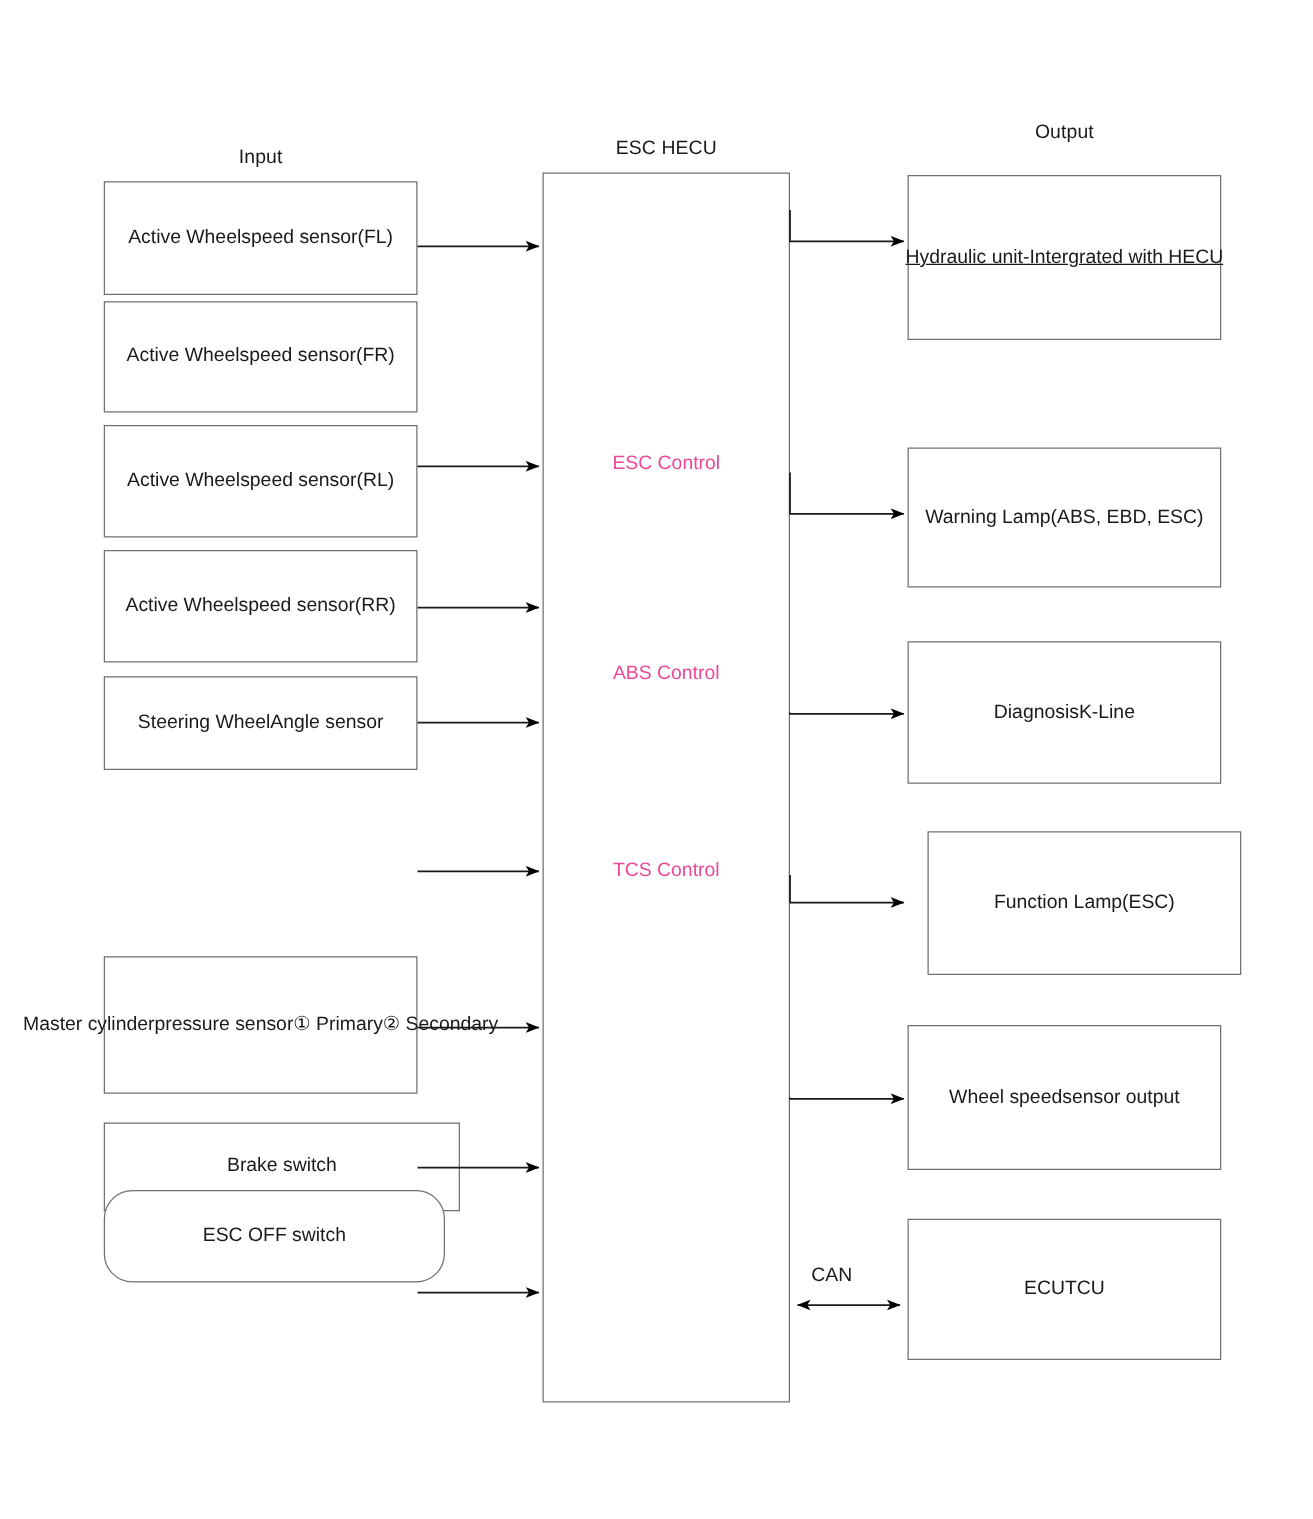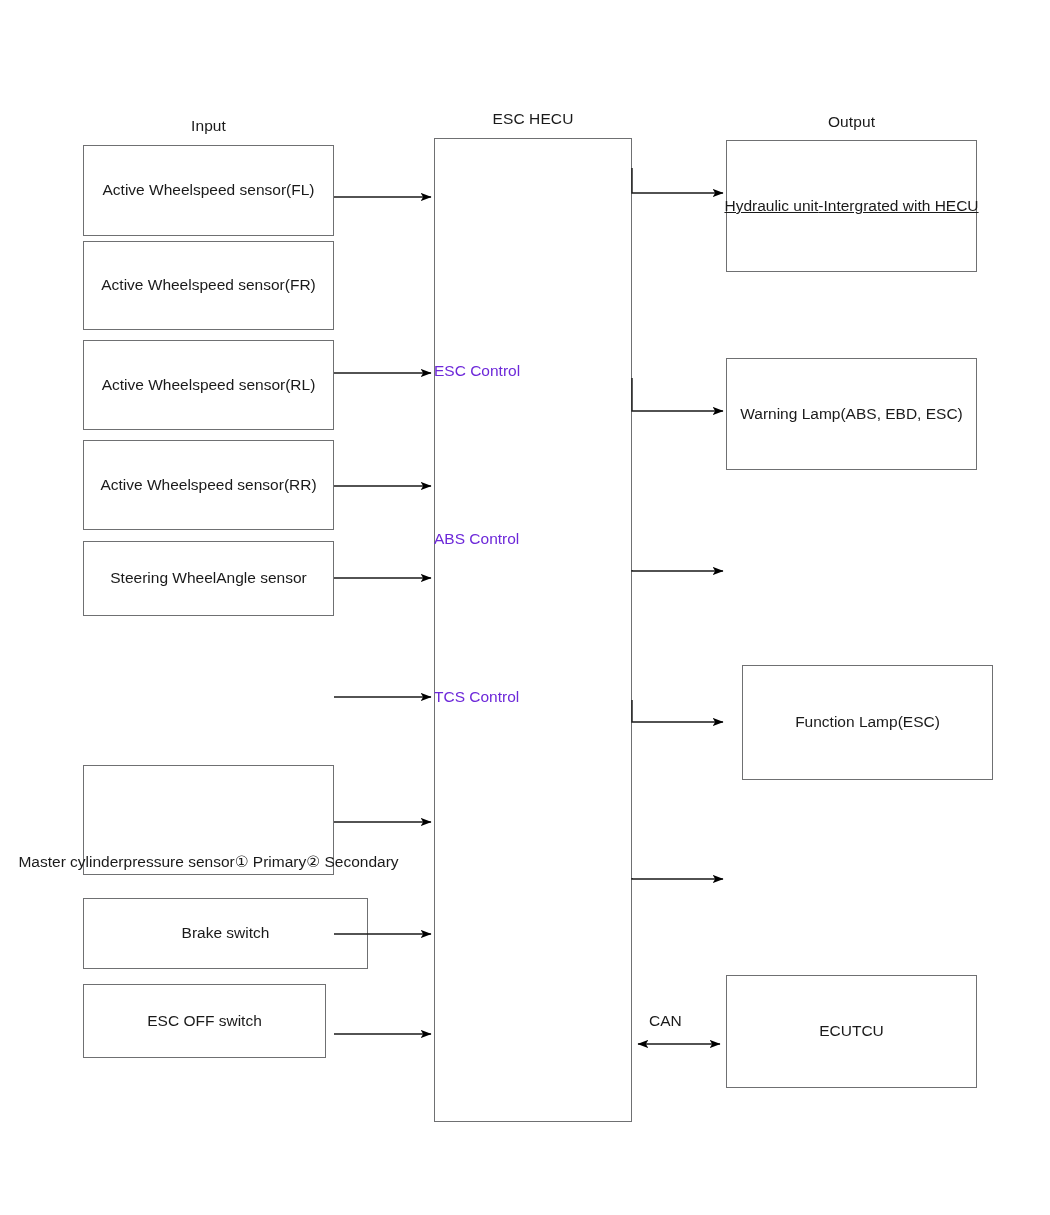--- a/index.html
+++ b/index.html
@@ -9,37 +9,37 @@
   .canvas{position:absolute;left:0;top:0;width:1050px;height:1215px;overflow:hidden;}
   svg.wires{position:absolute;left:0;top:0;width:1050px;height:1215px;pointer-events:none;}
 
   .col-title{position:absolute;font-size:15.5px;color:#1a1a1a;text-align:center;
              white-space:nowrap;letter-spacing:.1px;}
 
   .box{position:absolute;box-sizing:border-box;background:#ffffff;
        border:1.3px solid #6f7072;
        display:flex;align-items:center;justify-content:center;
        font-size:15.5px;line-height:1.95;color:#1a1a1a;text-align:center;}
-  .box.left-text{align-items:flex-end;text-align:left;line-height:1.62;}
+  .box.left-text{align-items:center;text-align:left;line-height:1.62;}
   .box .ln{white-space:nowrap;}
 
   .hecu{position:absolute;box-sizing:border-box;background:#ffffff;
         border:1.3px solid #6f7072;}
-  .hecu-label{position:absolute;font-size:15.5px;color:#6d28d9;white-space:nowrap;
-              }
+  .hecu-label{position:absolute;font-size:15.5px;color:#ec4899;white-space:nowrap;
+              text-align:center;}
   .edge-label{position:absolute;font-size:15.5px;color:#1a1a1a;white-space:nowrap;}
 </style>
 </head>
 <body>
 
 <div class="canvas">
 
   <div class="col-title" style="left:83px;top:117px;width:251px;">Input</div>
   <div class="col-title" style="left:434px;top:110px;width:198px;">ESC HECU</div>
-  <div class="col-title" style="left:726px;top:113px;width:251px;">Output</div>
+  <div class="col-title" style="left:726px;top:97px;width:251px;">Output</div>
 
   <div class="box" style="left:83px;top:145px;width:251px;height:91px;">
     <span class="ln">Active Wheel</span>
     <span class="ln">speed sensor</span>
     <span class="ln">(FL)</span>
   </div>
 
   <div class="box" style="left:83px;top:241px;width:251px;height:89px;">
     <span class="ln">Active Wheel</span>
     <span class="ln">speed sensor</span>
@@ -68,45 +68,53 @@
     <span class="ln">Master cylinder</span>
     <span class="ln">pressure sensor</span>
     <span class="ln">① Primary</span>
     <span class="ln">② Secondary</span>
   </div>
 
   <div class="box" style="left:83px;top:898px;width:285px;height:71px;">
     <span class="ln">Brake switch</span>
   </div>
 
-  <div class="box" style="left:83px;top:984px;width:243px;height:74px;">
+  <div class="box" style="left:83px;top:952px;width:273px;height:74px;border-radius:23px;">
     <span class="ln">ESC OFF switch</span>
   </div>
 
   <div class="hecu" style="left:434px;top:138px;width:198px;height:984px;"></div>
   <div class="hecu-label" style="left:434px;top:362px;width:198px;">ESC Control</div>
   <div class="hecu-label" style="left:434px;top:530px;width:198px;">ABS Control</div>
   <div class="hecu-label" style="left:434px;top:688px;width:198px;">TCS Control</div>
 
   <div class="box" style="left:726px;top:140px;width:251px;height:132px;text-decoration:underline;">
     <span class="ln">Hydraulic unit</span>
     <span class="ln">-Intergrated with HECU</span>
   </div>
 
   <div class="box" style="left:726px;top:358px;width:251px;height:112px;">
     <span class="ln">Warning Lamp</span>
     <span class="ln">(ABS, EBD, ESC)</span>
   </div>
 
+  <div class="box" style="left:726px;top:513px;width:251px;height:114px;">
+    <span class="ln">Diagnosis</span>
+    <span class="ln">K-Line</span>
+  </div>
 
   <div class="box" style="left:726px;top:665px;width:251px;height:115px;margin-left:16px;">
     <span class="ln">Function Lamp</span>
     <span class="ln">(ESC)</span>
   </div>
 
+  <div class="box" style="left:726px;top:820px;width:251px;height:116px;">
+    <span class="ln">Wheel speed</span>
+    <span class="ln">sensor output</span>
+  </div>
 
   <div class="box" style="left:726px;top:975px;width:251px;height:113px;">
     <span class="ln">ECU</span>
     <span class="ln">TCU</span>
   </div>
 
   <div class="edge-label" style="left:649px;top:1012px;">CAN</div>
 
   <svg class="wires" viewBox="0 0 1050 1215">
     <defs>

